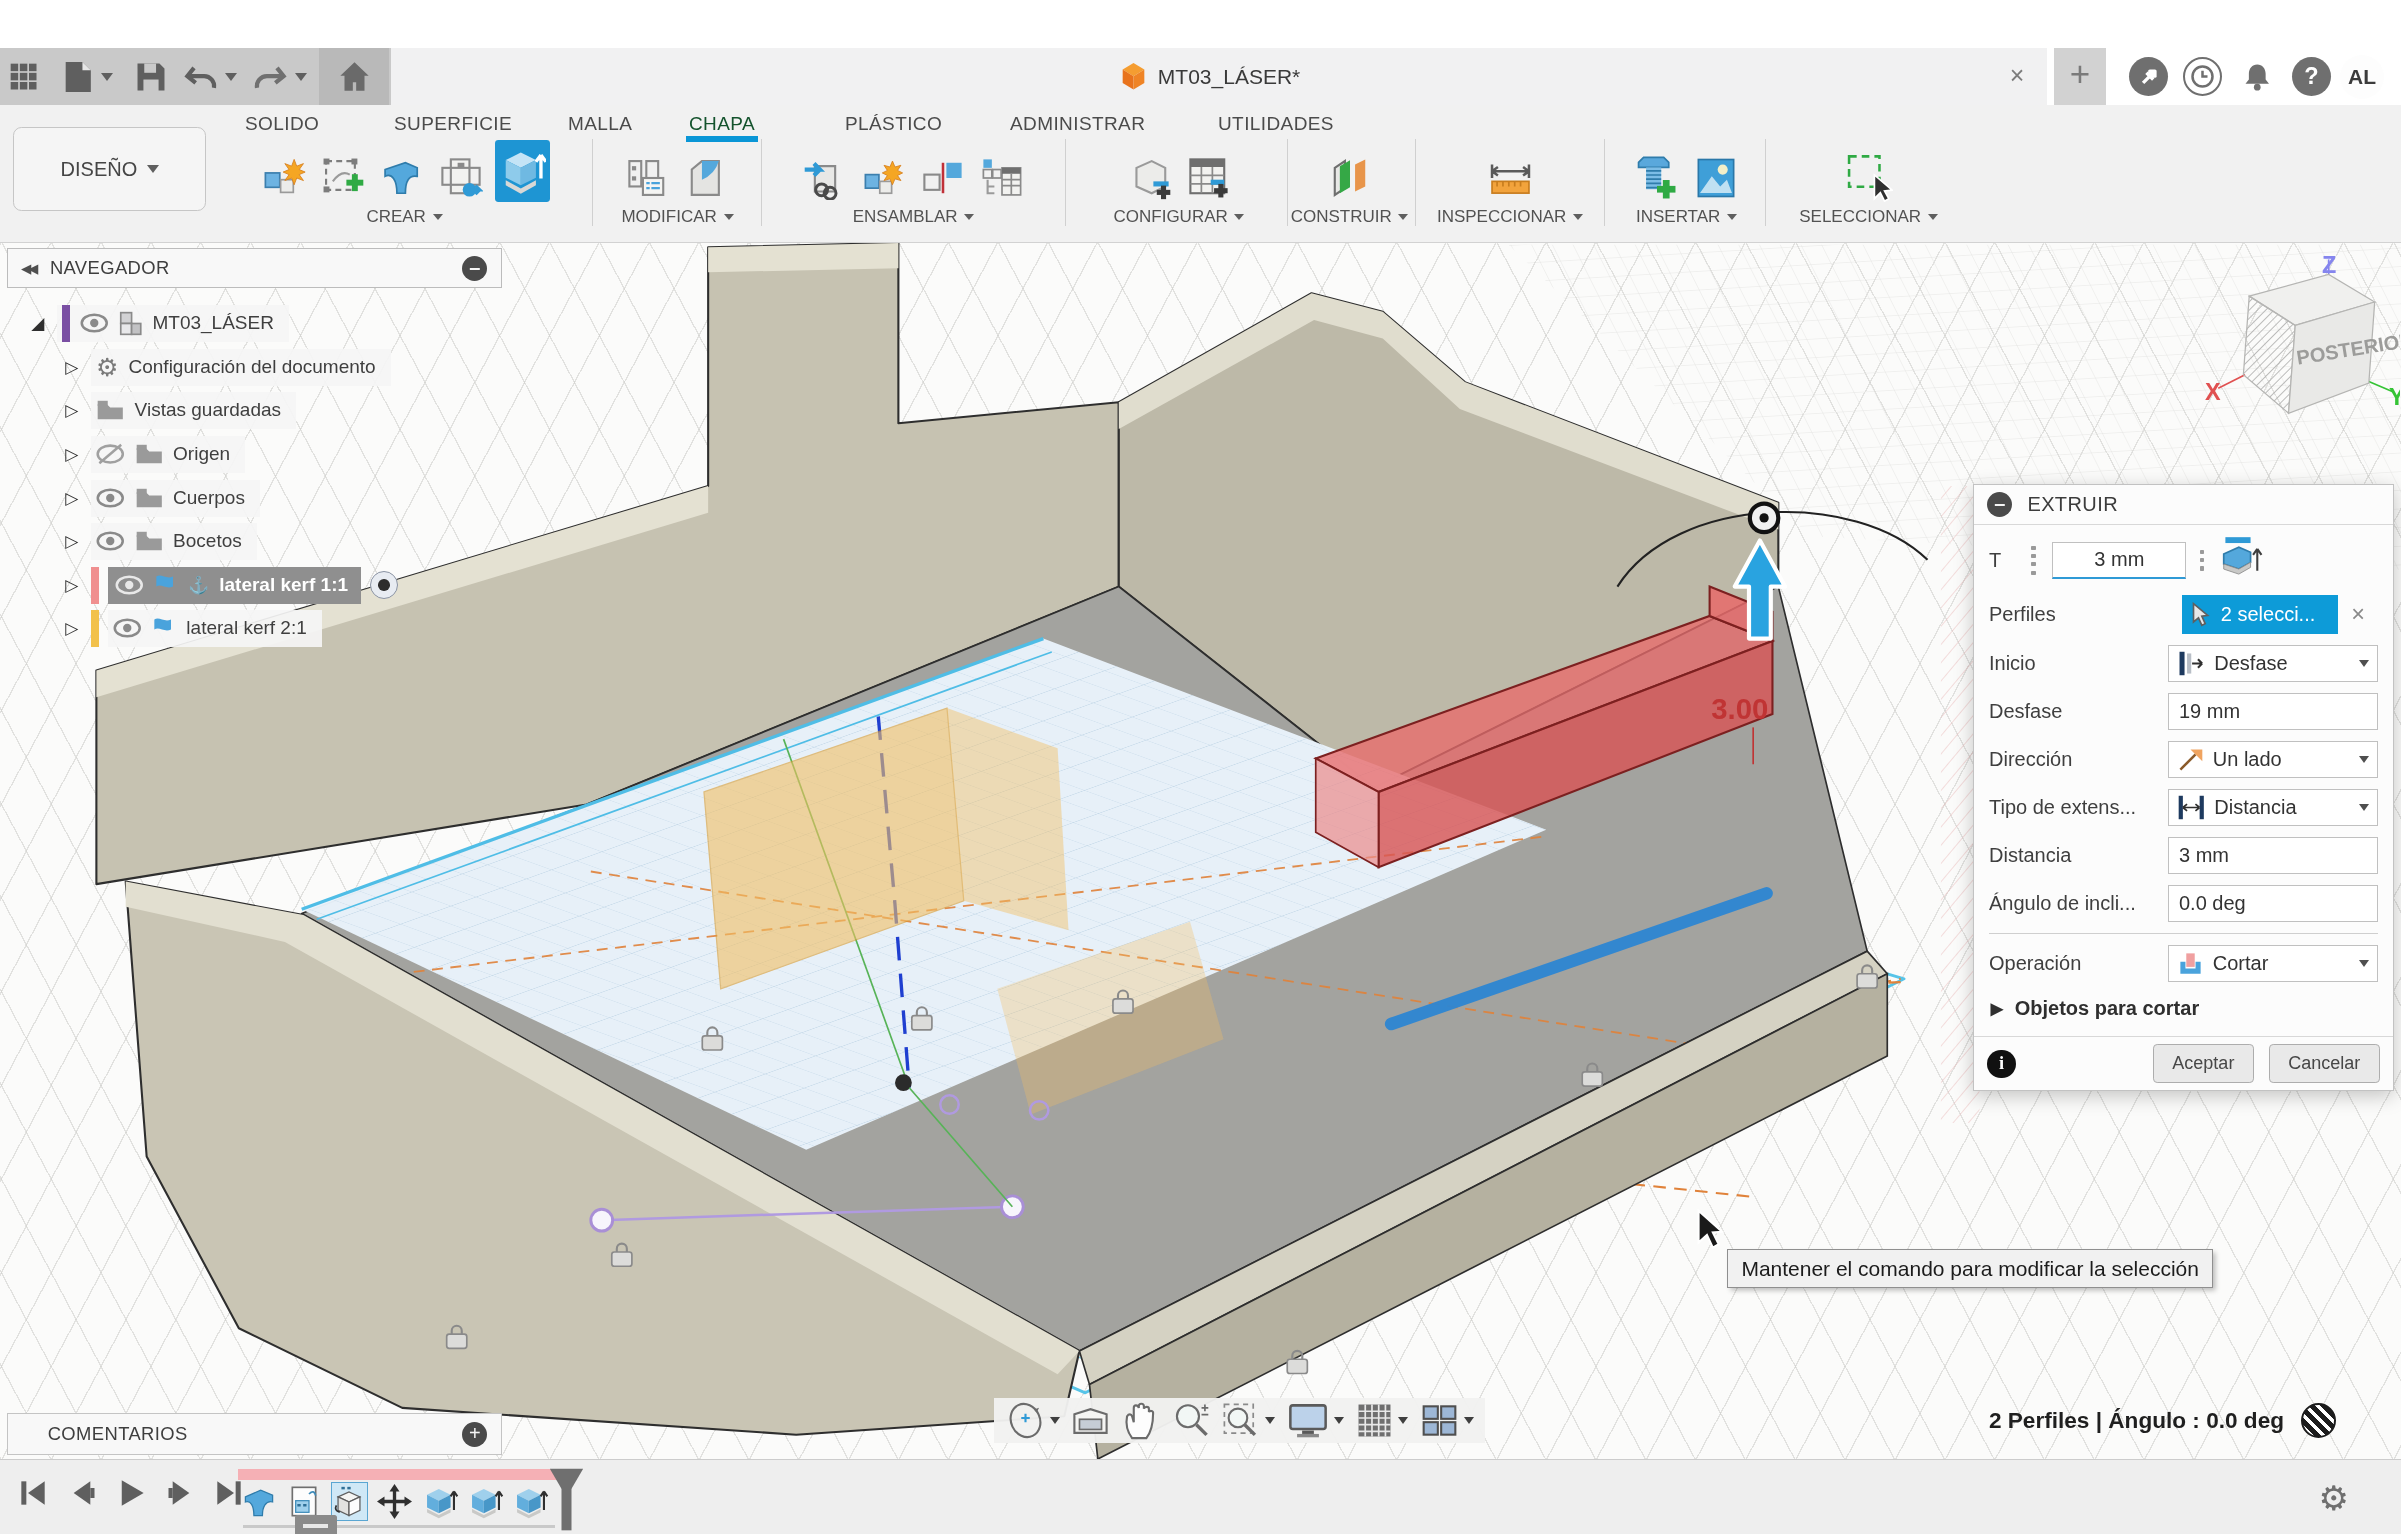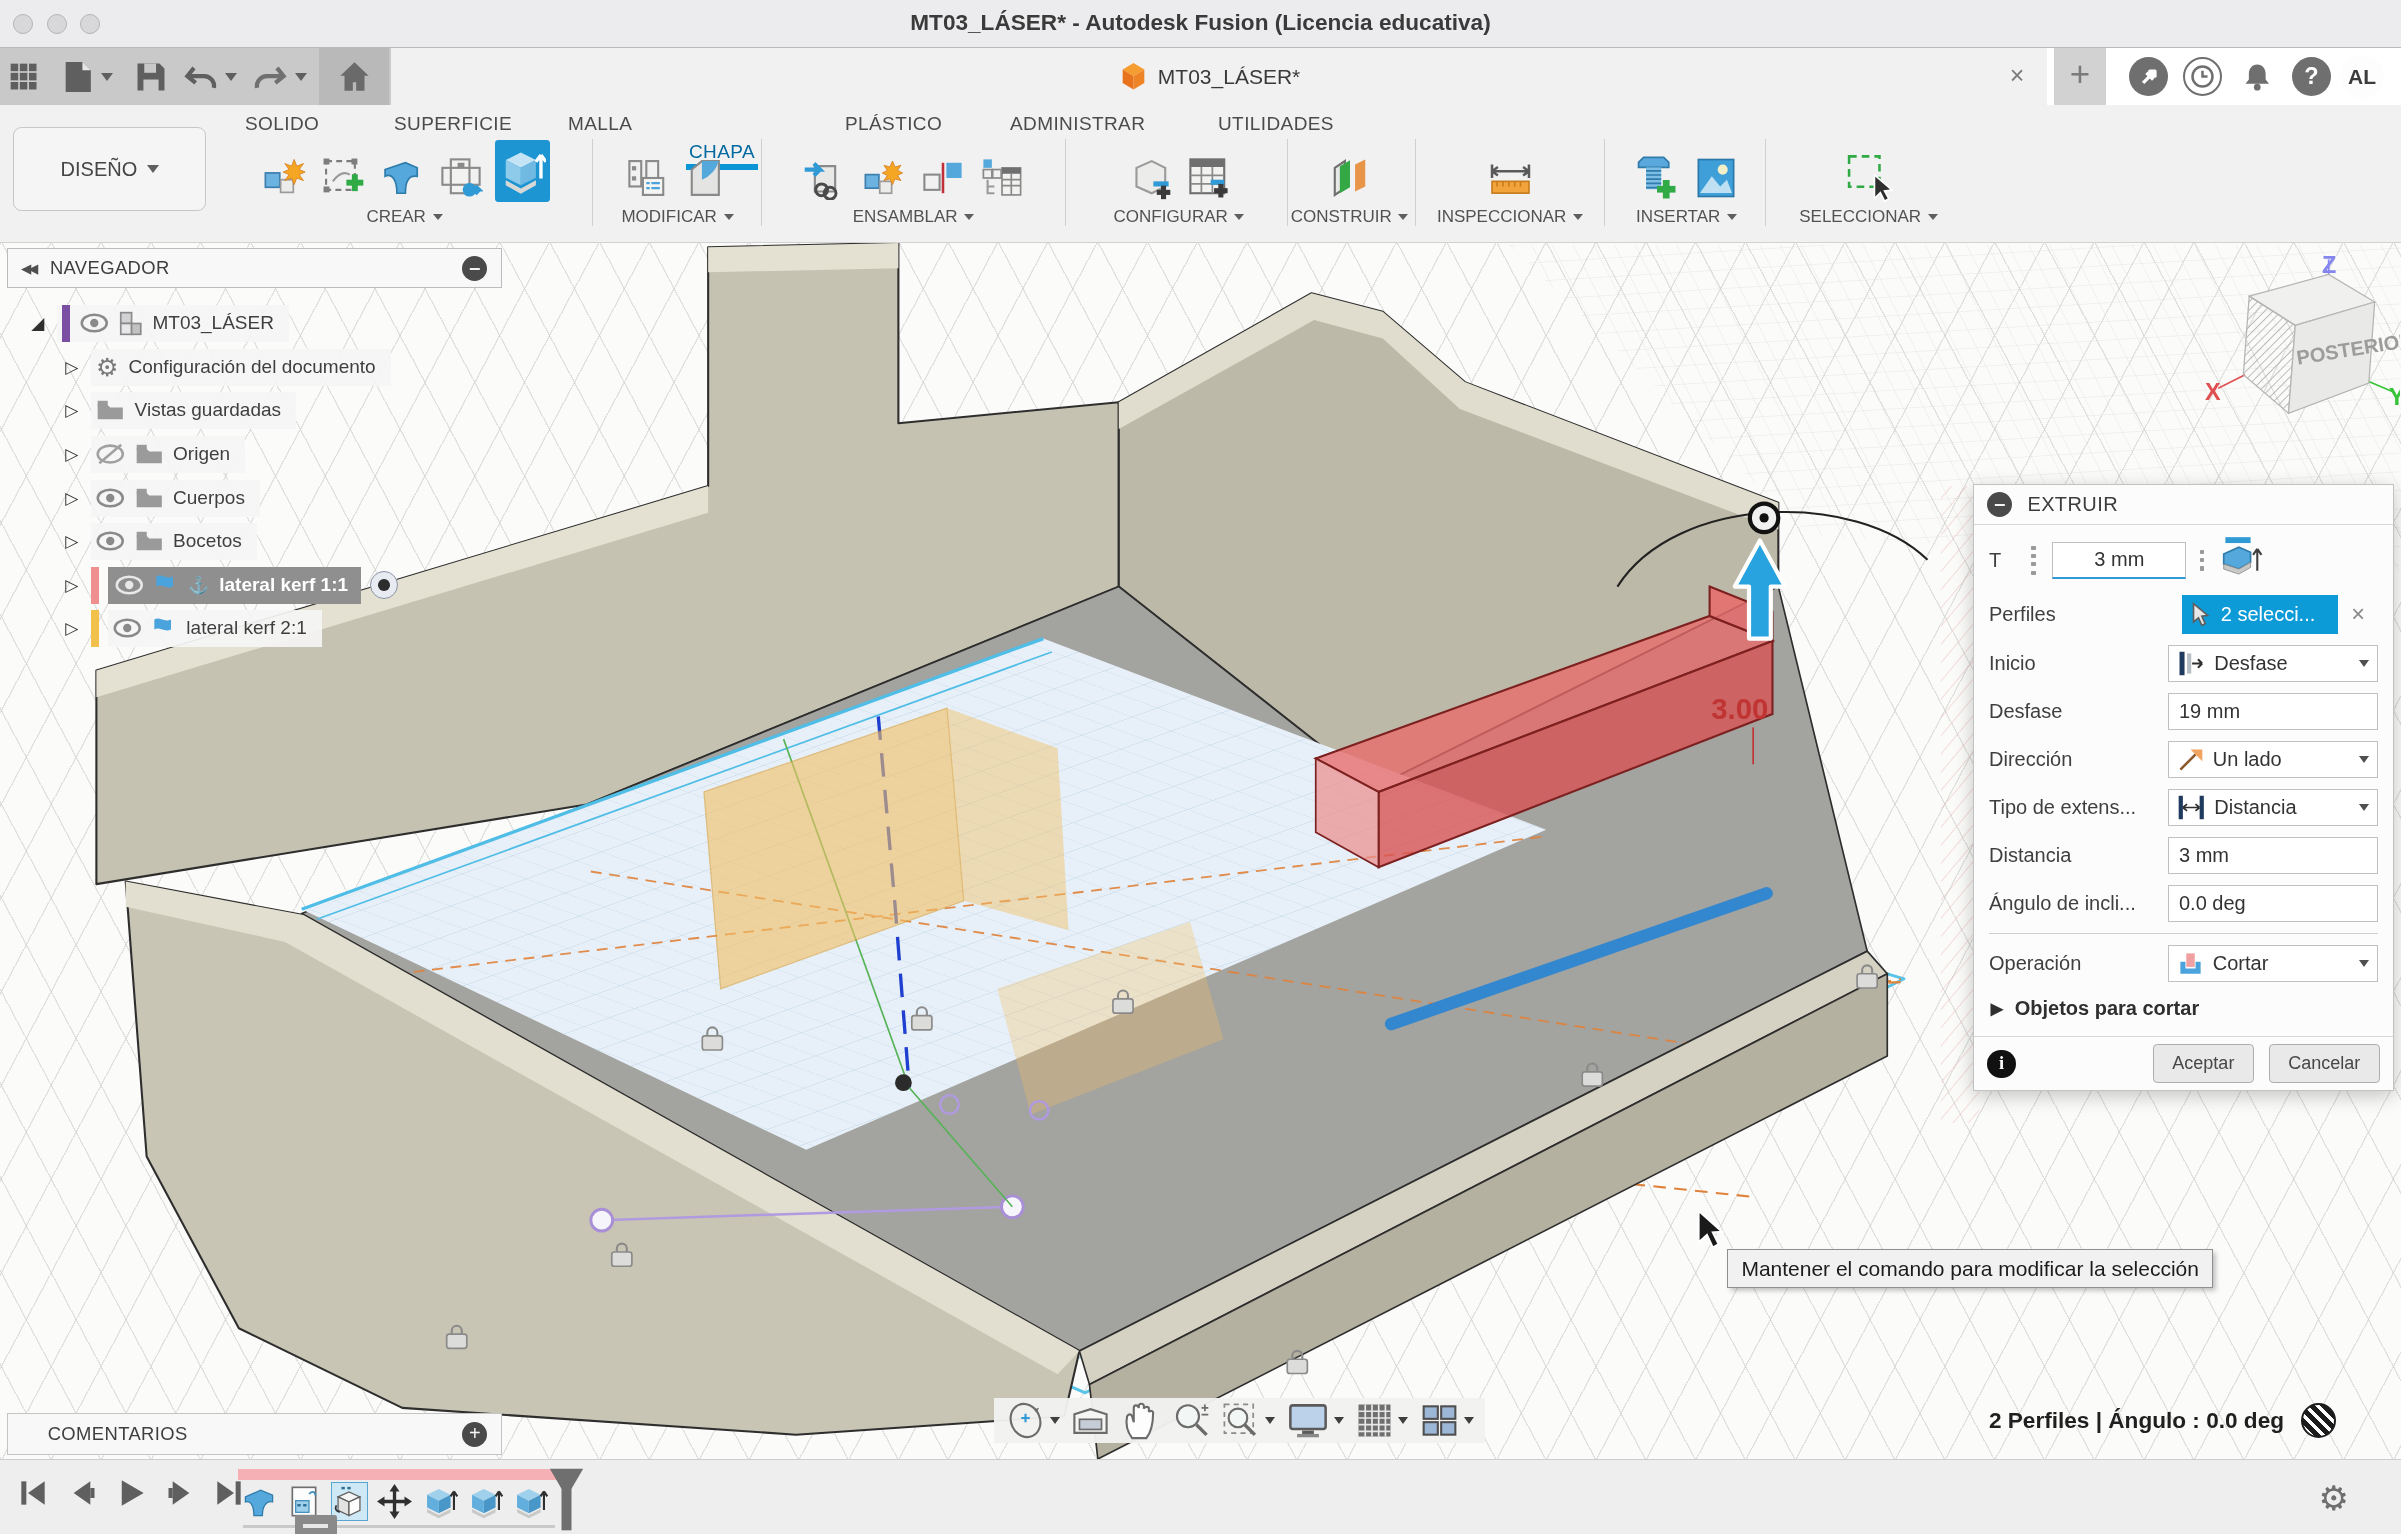--- a/index.html
+++ b/index.html
@@ -20,21 +20,21 @@
   .doctab { position:absolute; left:391px; top:0; width:1656px; height:57px; background:#f1f1f2; display:flex; align-items:center; justify-content:center; gap:11.7px; }
   .doctab .dlabel { font-size:21px; color:#3a3a3a; }
   .tabclose { position:absolute; right:15px; top:13.4px; font-size:25px; color:#7c7c7c; width:30px; text-align:center; }
   .newtab { position:absolute; left:2054px; top:0; width:52px; height:57px; background:#d2d2d2; color:#7a7a7a; font-size:35px; text-align:center; line-height:52px; }
   .cicon { position:absolute; top:9.2px; width:39px; height:39px; border-radius:50%; background:#6f6f6f; color:#fff; display:flex; align-items:center; justify-content:center; font-size:23.5px; font-weight:bold; }
   .avatar { position:absolute; left:2340px; top:6.7px; width:44px; height:44px; border-radius:50%; background:#fdfdfd; color:#3c3c3c; font-size:21px; font-weight:bold; display:flex; align-items:center; justify-content:center; }
 
   
   .ribbon { position:absolute; left:0; top:105px; width:2401px; height:138px; background:#f1f1f1; border-bottom:0.8px solid #d2d2d2; }
   .rtab { position:absolute; top:8.4px; font-size:19px; color:#4b4b4b; letter-spacing:0.4px; }
-  .rtab.active { color:#0369a1;margin-top:28px; }
+  .rtab.active { color:#14532d; }
   .rtab.active::after { content:""; position:absolute; left:-3.4px; right:-3.4px; bottom:-6.7px; height:5.9px; background:#0a96d6; }
   .designbtn { position:absolute; left:13.4px; top:22px; width:193px; height:84px; background:#f5f5f5; border:1.7px solid #c6c6c6; border-radius:8.4px; display:flex; align-items:center; justify-content:center; gap:10px; font-size:20px; color:#454545; }
   .caret { width:0; height:0; border-left:6.7px solid transparent; border-right:6.7px solid transparent; border-top:8.4px solid #5f5f5f; display:inline-block; }
   .group { position:absolute; top:30px; display:flex; flex-direction:column; align-items:center; }
   .gicons { display:flex; align-items:flex-end; gap:10px; height:67px; }
   .glabel { margin-top:5px; font-size:17px; color:#525252; display:flex; align-items:center; gap:6.7px; }
   .glabel .caret { border-left-width:5px; border-right-width:5px; border-top-width:6.7px; }
   .gsep { position:absolute; top:34px; width:0.8px; height:87px; background:#d0d0d0; }
   .ticon { width:49px; height:49px; display:flex; align-items:center; justify-content:center; }
   .ticon.sel { background:#1e95d3; border-radius:3.4px; width:55px; height:62px; }
@@ -112,28 +112,20 @@
   .groupbox { position:absolute; left:295px; top:55px; width:42px; height:22px; background:#8a8a8a; border-radius:2.5px; }
   .groupbox::after { content:""; position:absolute; left:8.4px; top:9.2px; width:25px; height:4.2px; background:#e8e8e8; }
   .playhead { position:absolute; left:543px; top:6.7px; }
   .tlgear { position:absolute; right:52px; top:18.4px; font-size:34px; color:#6f6f6f; }
 </style>
 </head>
 <body>
 
 <div class="stage">
 
-  <div class="titlebar">
-    <div class="tlights">
-      <span class="tlight"></span>
-      <span class="tlight"></span>
-      <span class="tlight"></span>
-    </div>
-    <div class="wintitle">MT03_LÁSER* - Autodesk Fusion (Licencia educativa)</div>
-  </div>
 
   <div class="appbar">
     <span class="qicon" style="left:5px">
       <svg width="30" height="30" viewBox="0 0 36 36">
           <g fill="#5f5f5f">
             <rect x="2" y="2" width="9" height="9"></rect>
             <rect x="13" y="2" width="9" height="9"></rect>
             <rect x="24" y="2" width="9" height="9"></rect>
             <rect x="2" y="13" width="9" height="9"></rect>
             <rect x="13" y="13" width="9" height="9"></rect>

